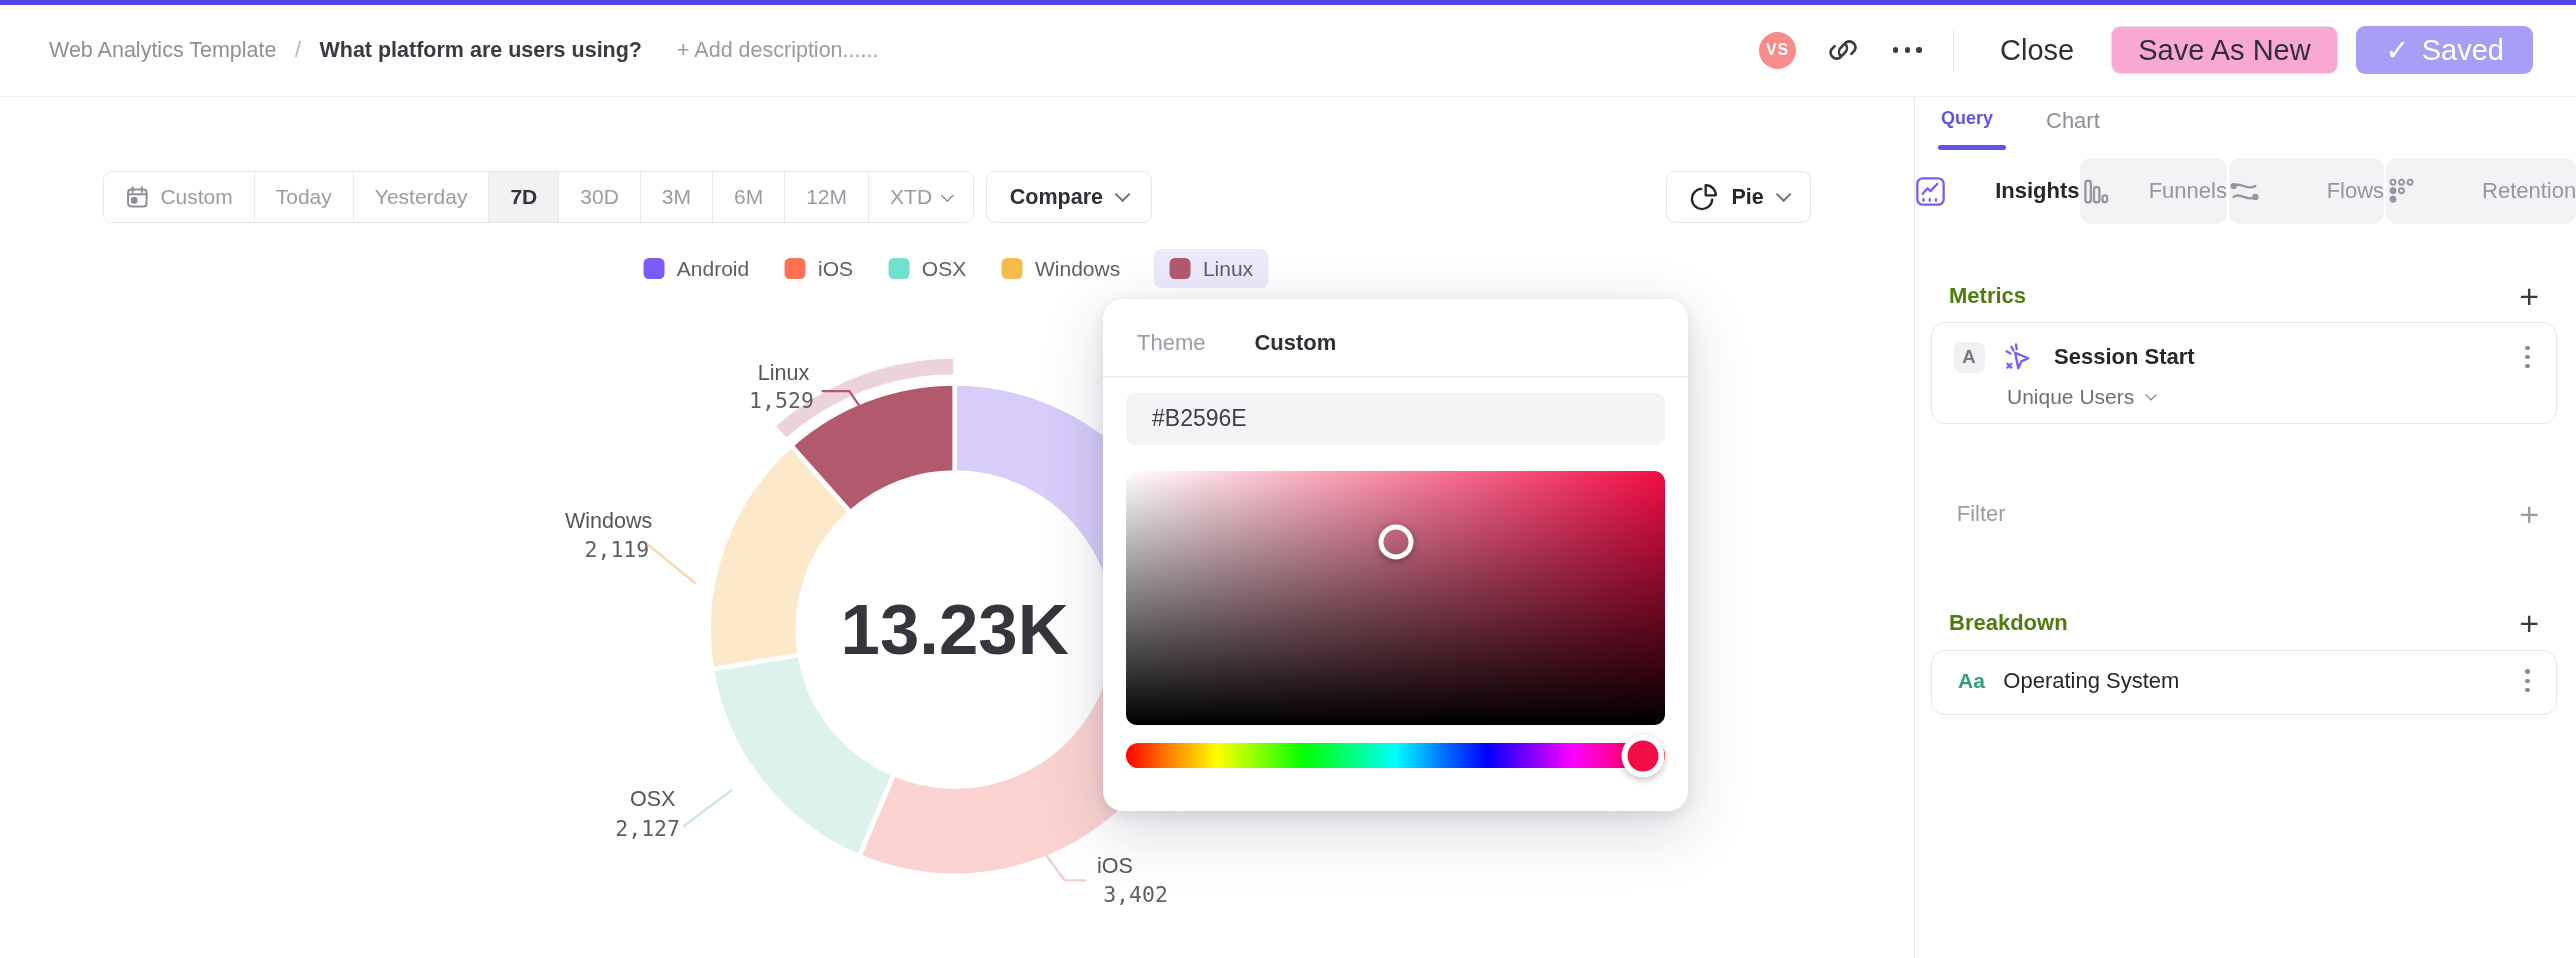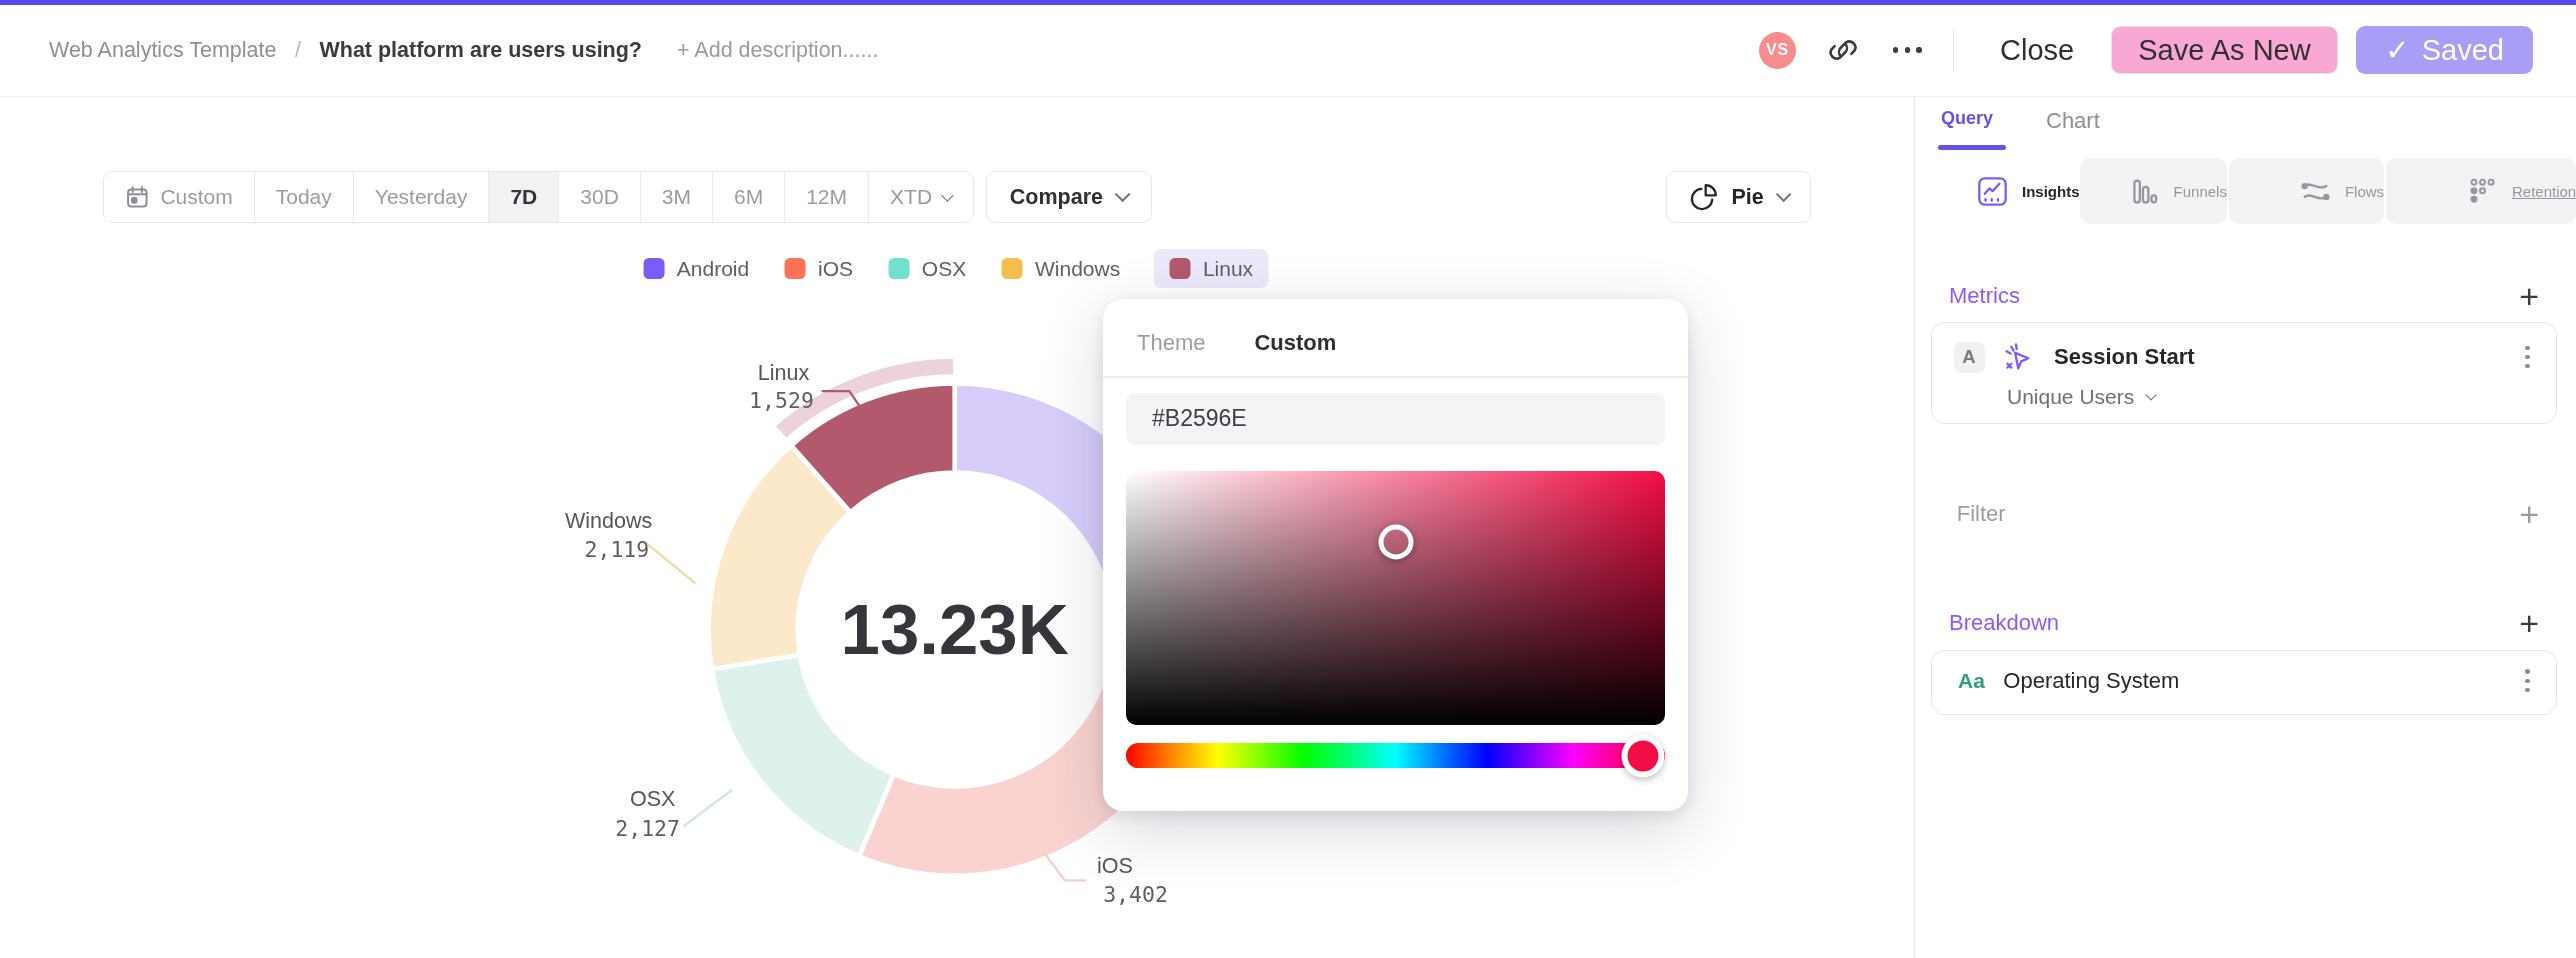--- a/index.html
+++ b/index.html
@@ -71,27 +71,27 @@
              transform:translate(-50%,-50%);box-shadow:0 2.3px 7.7px rgba(0,0,0,.25);display:flex;align-items:center;
              justify-content:center;cursor:grab;}
   .huehandle i{width:31px;height:31px;border-radius:50%;}
   
   aside{position:absolute;left:1914px;top:97px;width:662px;height:862px;background:#fff;border-left:1.5px solid #E7E7EA;
         box-sizing:border-box;}
   .stab-q{position:absolute;left:26px;top:10.8px;font-size:18px;font-weight:600;color:#6152E8;cursor:pointer;}
   .stab-c{position:absolute;left:131px;top:10.8px;font-size:22px;color:#8E8E97;cursor:pointer;}
   .underline{position:absolute;left:23px;top:48px;width:68px;height:5.4px;border-radius:3.1px;background:#6152E8;}
   .itabs{position:absolute;left:0;top:61px;width:662px;height:66px;display:flex;}
-  .itab{display:flex;align-items:center;justify-content:flex-end;gap:14px;font-size:15px;cursor:pointer;box-sizing:border-box;}
+  .itab{display:flex;align-items:center;justify-content:space-between;gap:14px;font-size:22px;cursor:pointer;box-sizing:border-box;}
   .itab.active{background:#fff;color:#26262C;font-weight:600;}
   .itab.inactive{background:#F3F3F5;color:#96969E;border-radius:10.8px;margin:0 0.8px;}
   .srow{position:absolute;left:0;width:662px;display:flex;align-items:center;justify-content:space-between;
         box-sizing:border-box;padding:0 38px 0 34px;}
   .shead{font-size:22px;}
-  .shead.dark{color:#8b5cf6;font-weight:400;}
+  .shead.dark{color:#4d7c0f;font-weight:700;}
   .shead.gray{color:#9C9CA4;padding-left:7.7px;}
   .plus{font-size:34px;font-weight:300;cursor:pointer;line-height:1;}
   .plus.dark{color:#3A3A41;}
   .plus.gray{color:#9C9CA4;}
   .card{position:absolute;left:16px;width:626px;border:1.5px solid #E6E6EA;border-radius:14px;background:#fff;
         box-sizing:border-box;cursor:pointer;}
   .mrow1{display:flex;align-items:center;padding:18.5px 23px 0 21.5px;gap:17px;}
   .abadge{width:31px;height:31px;background:#F1F1F3;border-radius:7px;display:flex;align-items:center;
           justify-content:center;font-size:18.5px;font-weight:600;color:#7A7A82;}
   .ename{font-size:22px;font-weight:600;color:#26262C;flex:1;margin-left:4.6px;}
@@ -289,21 +289,21 @@
         <span style="display: flex;">
           <svg width="31" height="31" viewBox="0 0 40 40" fill="none" stroke="#96969E" stroke-width="3" stroke-linecap="round">
             <path d="M6 13 C14 6,24 20,34 13"></path>
             <path d="M6 27 C14 20,24 34,34 27"></path>
             <circle cx="6" cy="13" r="2.6" fill="#96969E"></circle>
             <circle cx="34" cy="27" r="2.6" fill="#96969E"></circle>
           </svg>
         </span>
         <span>Flows</span>
       </div>
-      <div class="itab inactive" style="width: 191px; text-decoration: underline;">
+      <div class="itab inactive" style="width: 191px;">
         <span style="display: flex;">
           <svg width="31" height="31" viewBox="0 0 40 40" fill="none" stroke="#96969E" stroke-width="2.6">
             <circle cx="9" cy="8" r="3.2"></circle>
             <circle cx="20" cy="8" r="3.2"></circle>
             <circle cx="31" cy="8" r="3.2"></circle>
             <circle cx="9" cy="19" r="3.2" fill="#96969E"></circle>
             <circle cx="20" cy="19" r="3.2"></circle>
             <circle cx="9" cy="30" r="3.2" fill="#96969E"></circle>
           </svg>
         </span>

